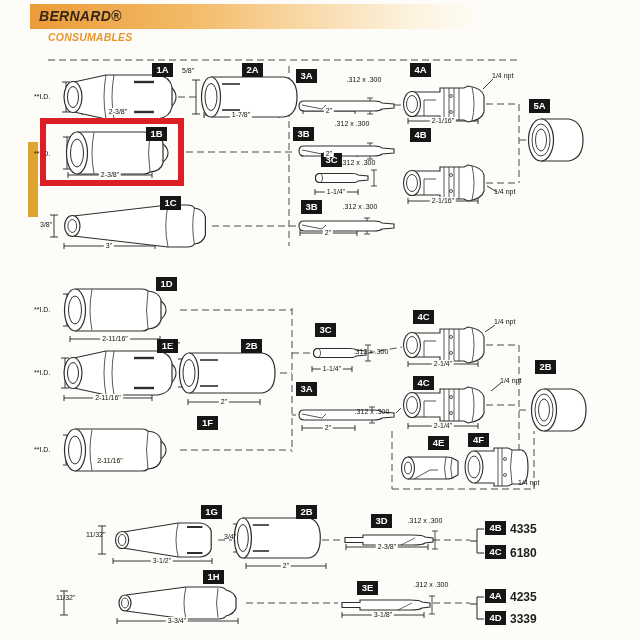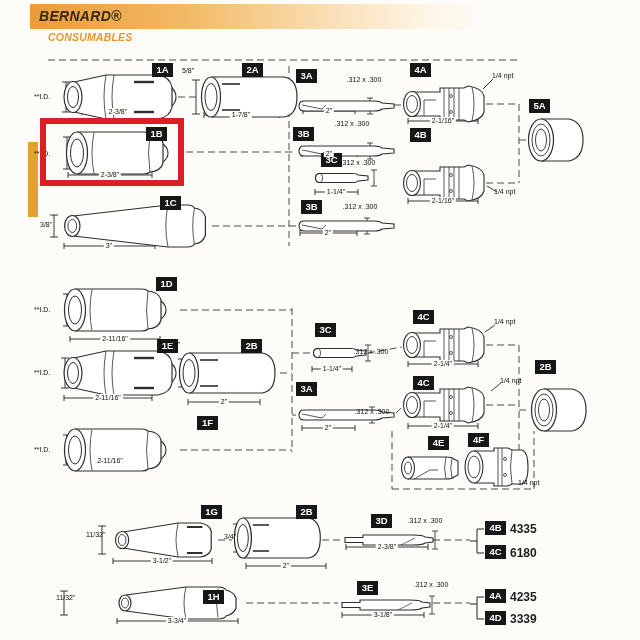--- a/index.html
+++ b/index.html
@@ -265,21 +265,21 @@
   <div class="plabel" style="left:315px;top:323px">3C</div>
   <div class="plabel" style="left:413px;top:310px">4C</div>
   <div class="plabel" style="left:296px;top:382px">3A</div>
   <div class="plabel" style="left:413px;top:376px">4C</div>
   <div class="plabel" style="left:428px;top:436px">4E</div>
   <div class="plabel" style="left:468px;top:433px">4F</div>
   <div class="plabel" style="left:535px;top:360px">2B</div>
   <div class="plabel" style="left:201px;top:505px">1G</div>
   <div class="plabel" style="left:296px;top:505px">2B</div>
   <div class="plabel" style="left:371px;top:514px">3D</div>
-  <div class="plabel" style="left:203px;top:590px">1H</div>
+  <div class="plabel" style="left:203px;top:570px">1H</div>
   <div class="plabel" style="left:357px;top:581px">3E</div>
 
   <div class="plabel" style="left:485px;top:521px">4B</div>
   <div class="kitnum" style="left:510px;top:522px">4335</div>
   <div class="plabel" style="left:485px;top:545px">4C</div>
   <div class="kitnum" style="left:510px;top:546px">6180</div>
   <div class="plabel" style="left:485px;top:589px">4A</div>
   <div class="kitnum" style="left:510px;top:590px">4235</div>
   <div class="plabel" style="left:485px;top:611px">4D</div>
   <div class="kitnum" style="left:510px;top:612px">3339</div>

